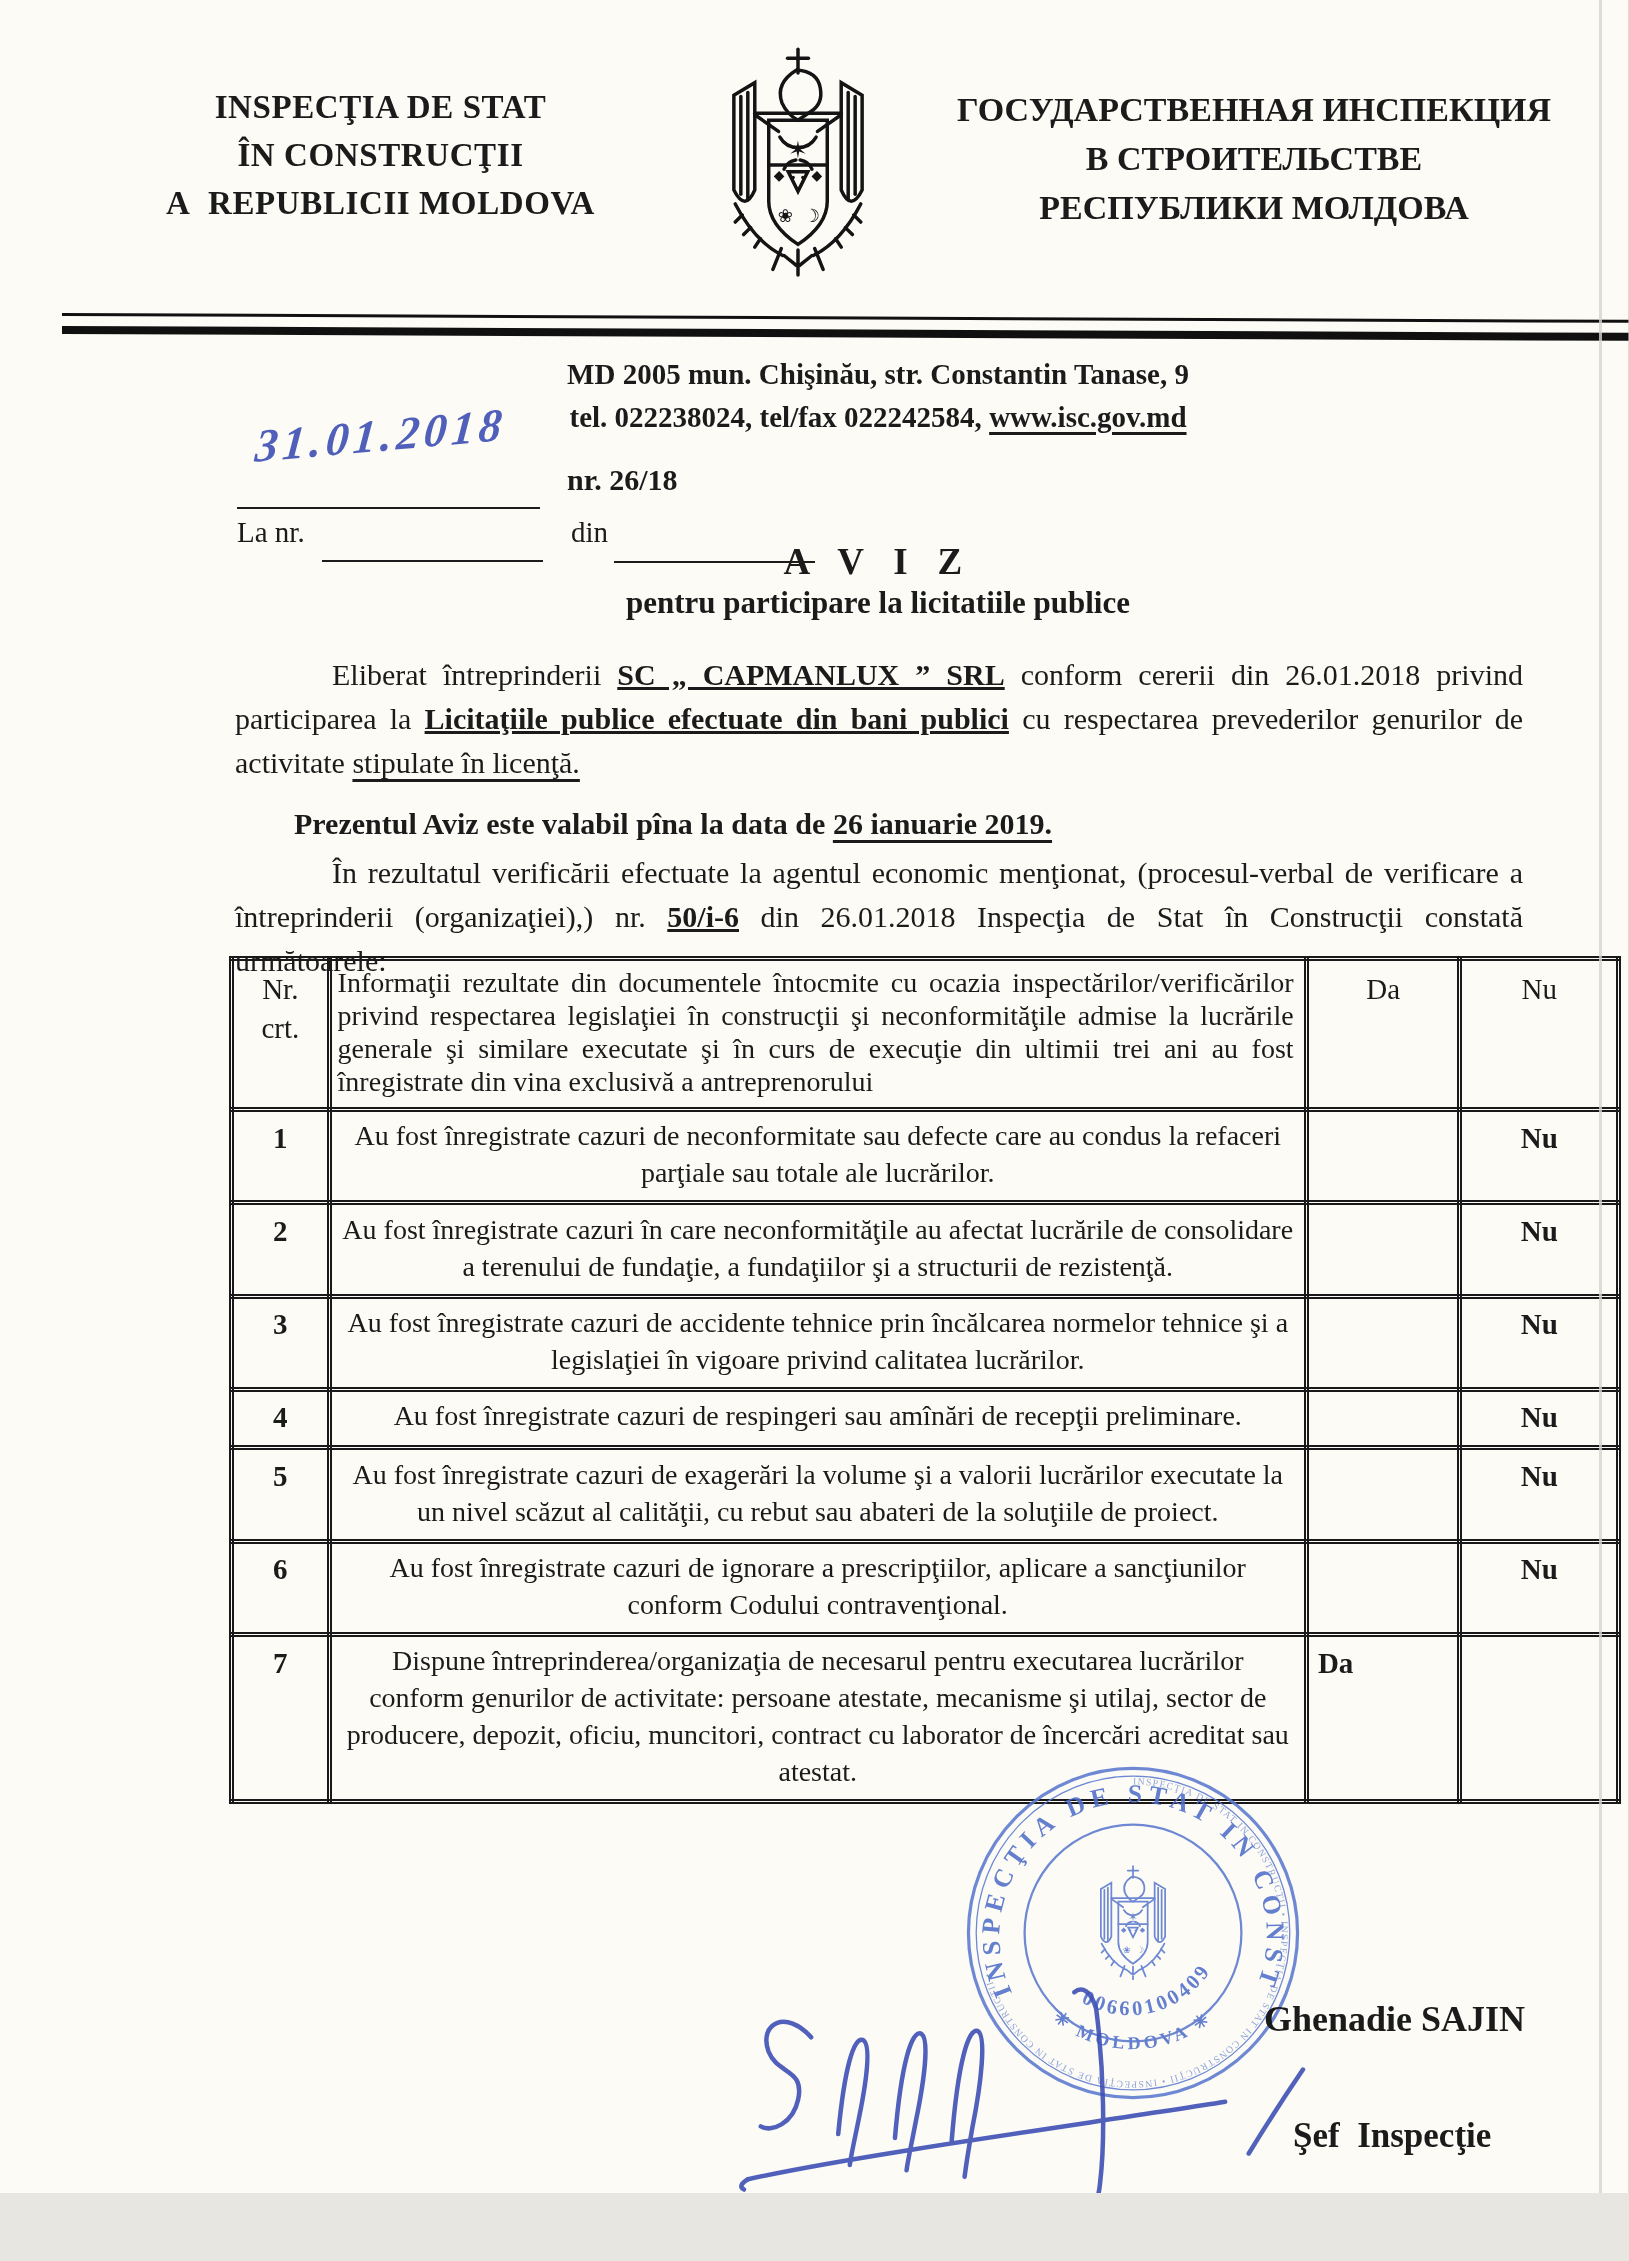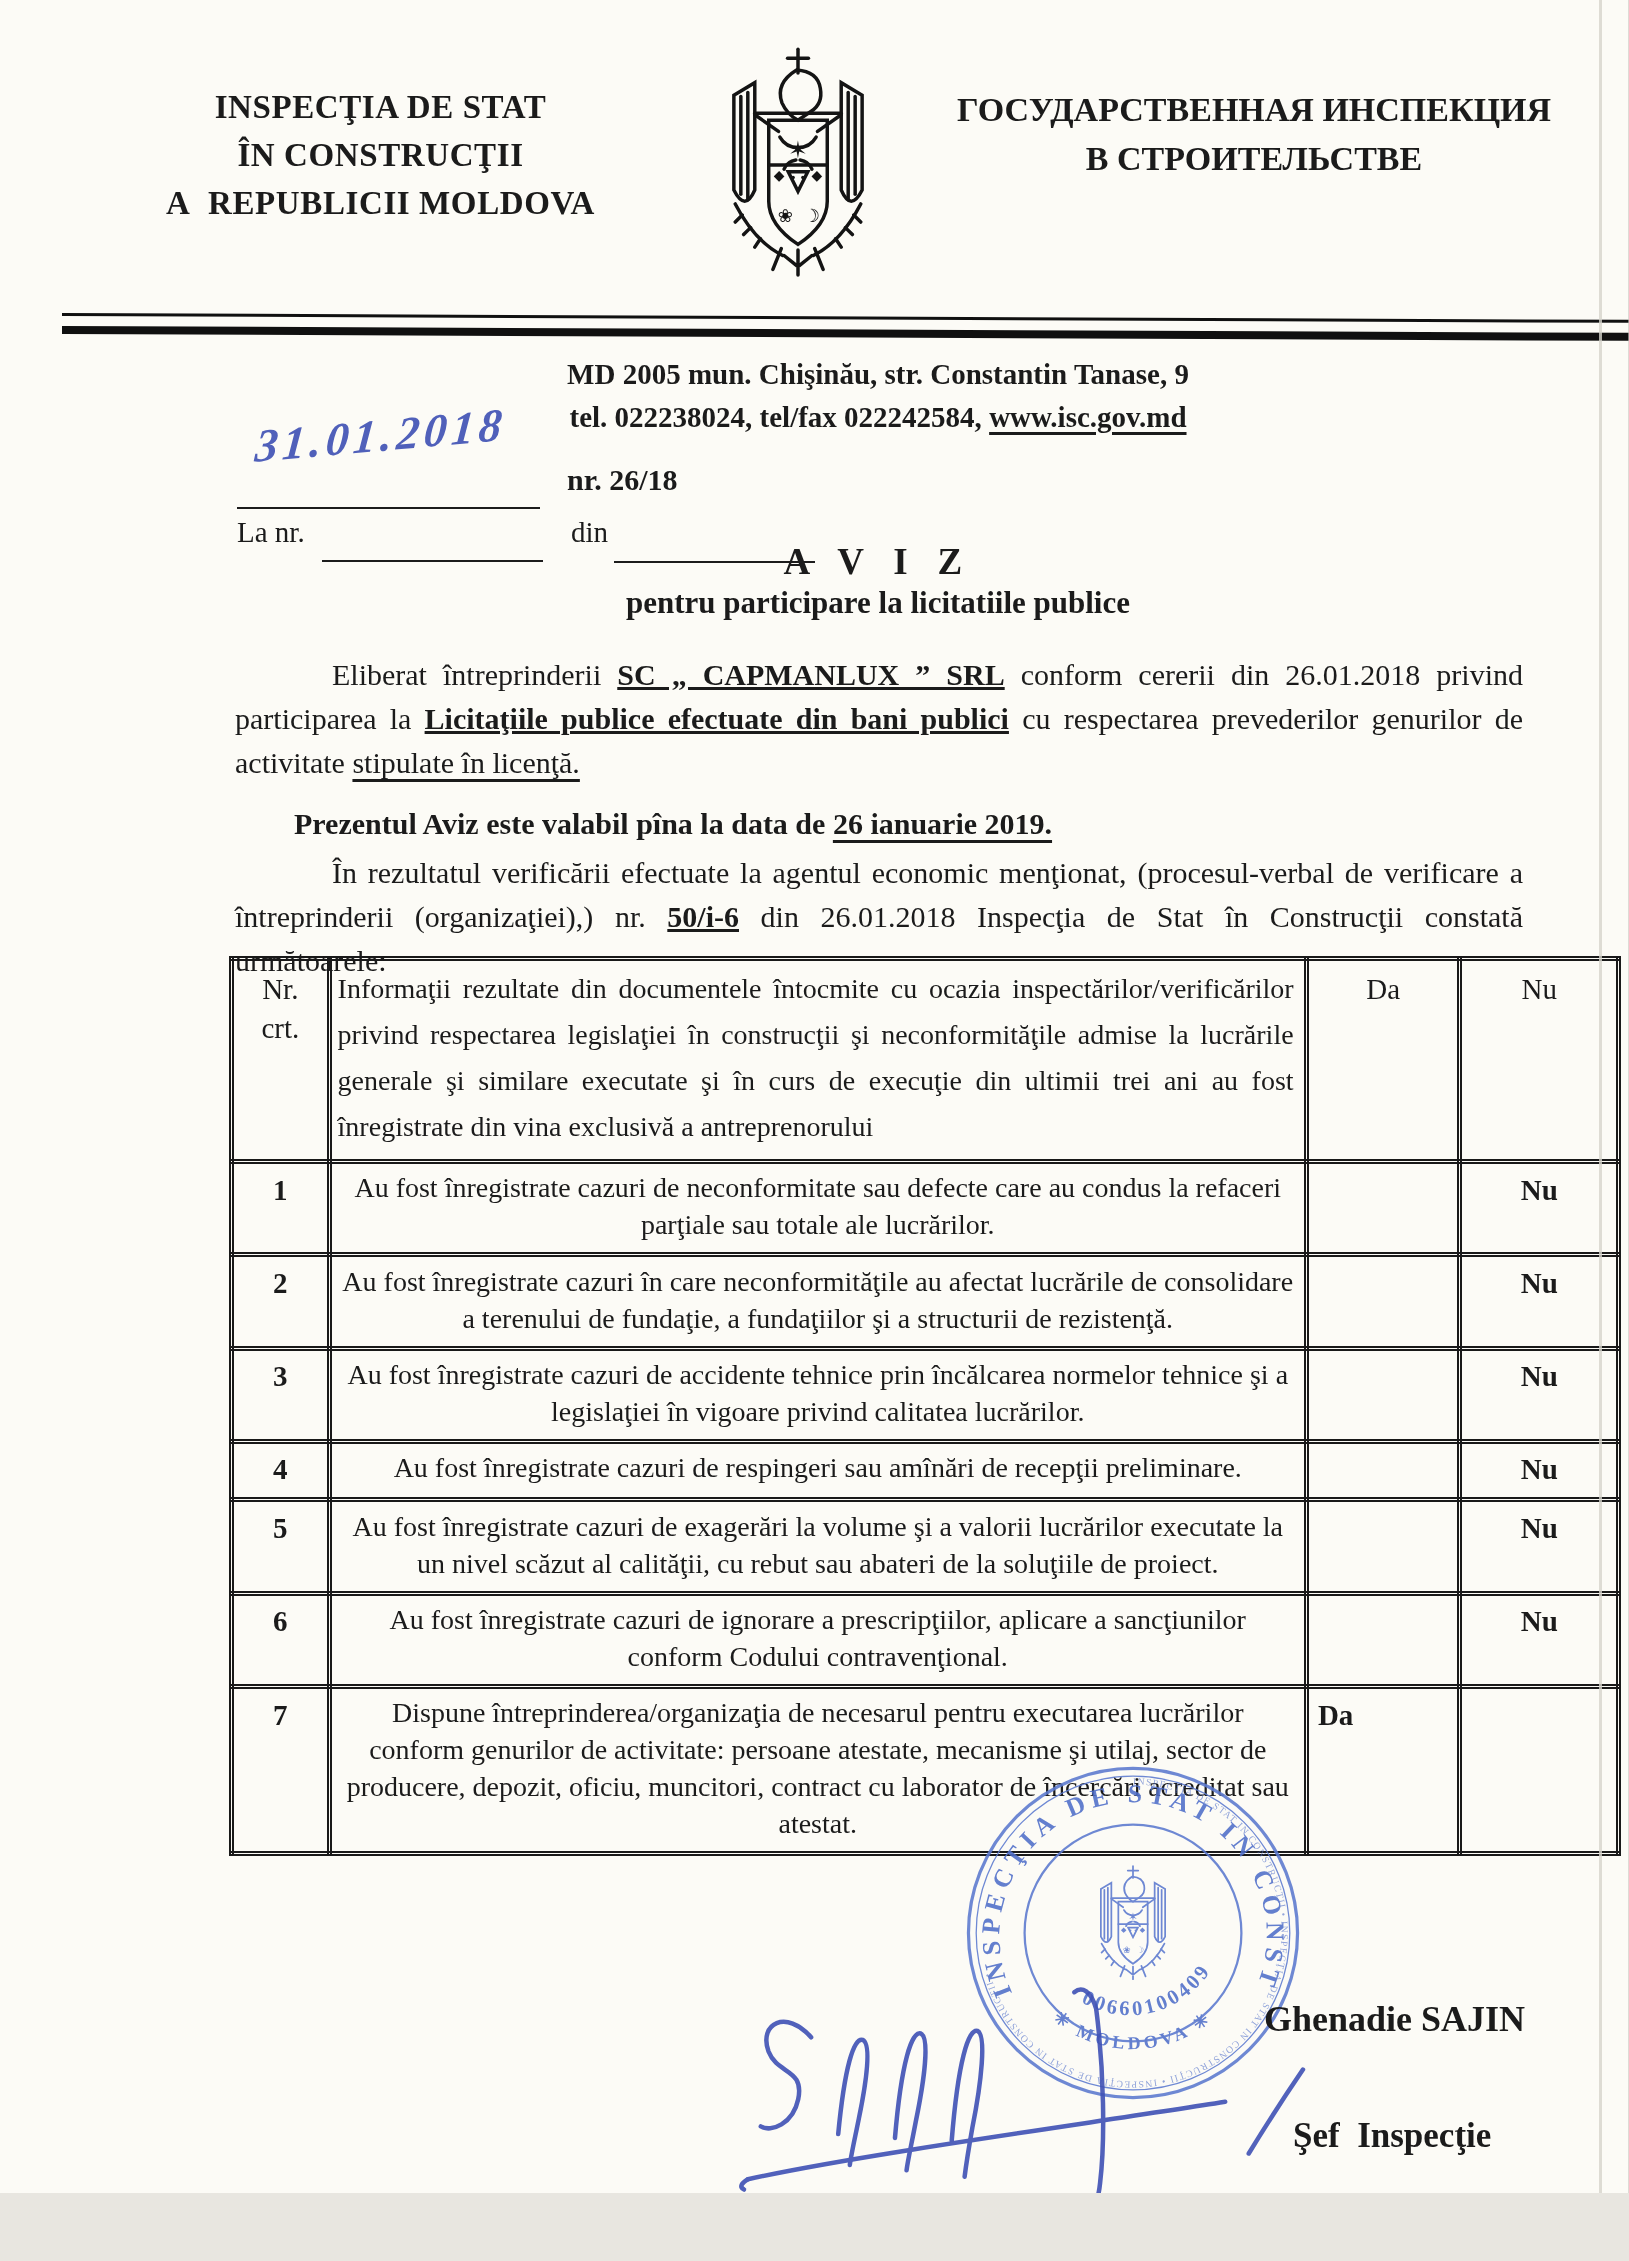--- a/index.html
+++ b/index.html
@@ -49,21 +49,21 @@
   }
   #criteria-table td, #criteria-table th{
     border:5.8px double #191919; vertical-align:top; padding:5.2px 10.3px 9px 10.3px;
     font-weight:normal; text-align:center; overflow:hidden;
   }
   #criteria-table .col-num{width:72px; text-align:center;}
   #criteria-table .col-text{width:956px;}
   #criteria-table .col-da{width:128px;}
   #criteria-table .col-nu{width:133px;}
   #criteria-table th.hd-num{text-align:center; font-size:29px; line-height:39px; padding-top:9px;}
-  #criteria-table th.hd-criteria{text-align:justify; font-size:28px; line-height:46px;padding-left:6px;}
+  #criteria-table th.hd-criteria{text-align:justify; font-size:28px; line-height:33px;padding-left:6px;}
   #criteria-table th.hd-danu{text-align:center; font-size:29px; padding-top:10.3px;}
   #criteria-table td.cell-num{font-weight:bold; font-size:29px; padding-top:7.7px; text-align:center;}
   #criteria-table td.cell-danu{font-weight:bold; font-size:29px; text-align:center; padding-top:7.7px;}
   #criteria-table tr.answer-left td.cell-da{text-align:left; padding-left:9px;}
   
   #stamp{left:962px; top:1762px; width:342px; height:342px; color:#5b79cf; opacity:.88;}
   #stamp text{font-family:"Liberation Serif", serif; fill:#4f6ec9;}
   #signature{left:735px; top:1947px; width:516px; height:271px;}
   #role-slash{left:1241px; top:2063px; width:71px; height:97px;}
   #sign-name{left:1225px; top:1998px; width:361px; font-size:36px; font-weight:bold;margin-left:39px;}
@@ -118,20 +118,21 @@
     <div>A&nbsp;&nbsp;REPUBLICII MOLDOVA</div>
   </div>
 
   <svg class="abs" id="coat-of-arms" viewBox="0 0 240 340">
     <use href="#arms"></use>
   </svg>
 
   <div class="abs org-block" id="org-ru">
     <div>ГОСУДАРСТВЕННАЯ ИНСПЕКЦИЯ</div>
     <div>В СТРОИТЕЛЬСТВЕ</div>
+    <div>РЕСПУБЛИКИ МОЛДОВА</div>
   </div>
 
   <div class="abs rule-thin"></div>
   <div class="abs rule-thick"></div>
 
   <div class="abs" id="address">
     <div>MD 2005 mun. Chişinău, str. Constantin Tanase, 9</div>
     <div><span>tel. 022238024, tel/fax 022242584, </span><span class="site">www.isc.gov.md</span></div>
   </div>
 

